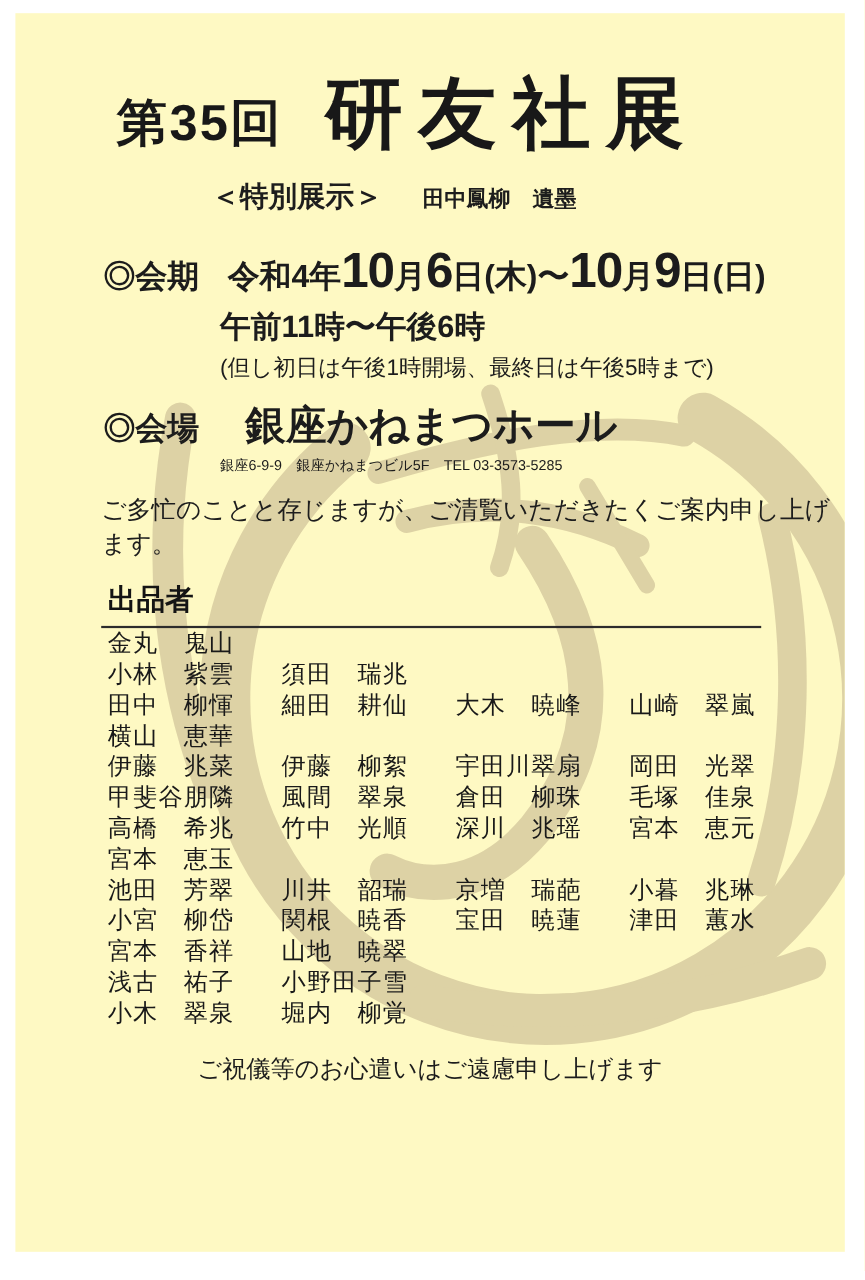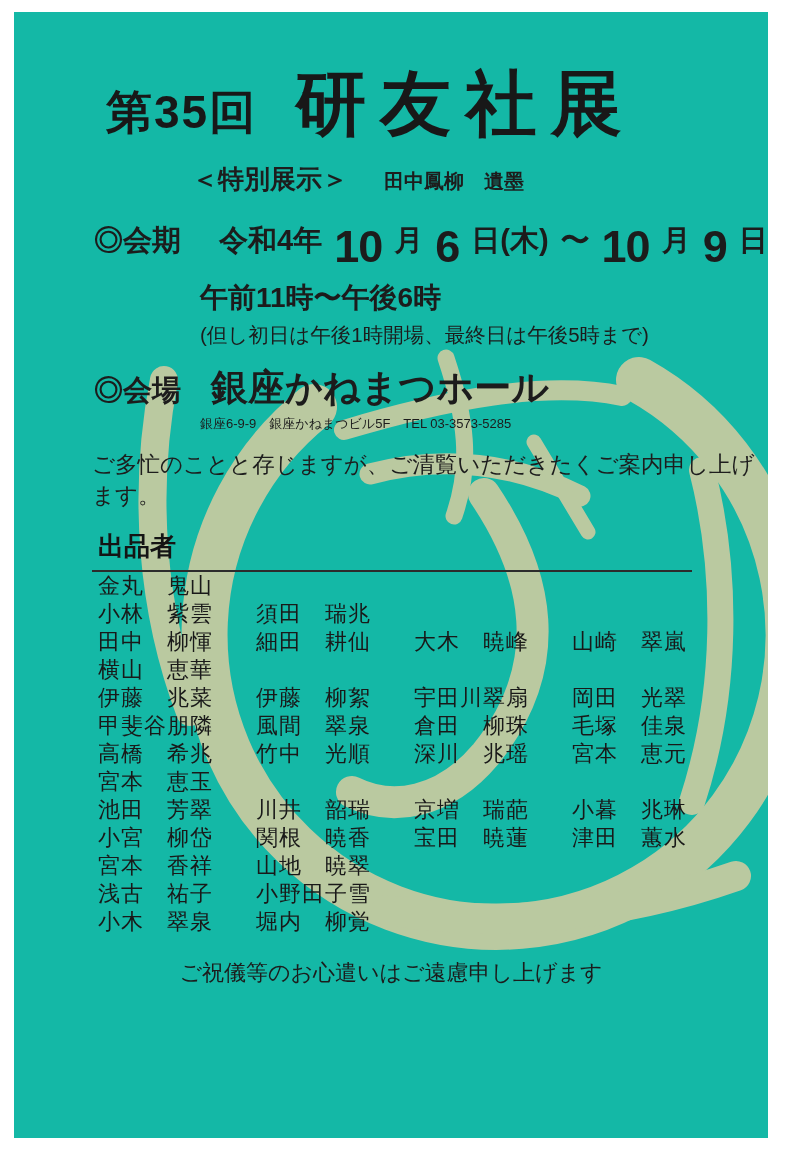--- a/index.html
+++ b/index.html
@@ -3,42 +3,42 @@
 <meta charset="utf-8">
 <style>
   html,body{margin:0;padding:0;}
   body{
     width:786px;height:1164px;background:#ffffff;position:relative;
     font-family:"Liberation Sans",sans-serif;color:#222;
     -webkit-font-smoothing:antialiased;
   }
   .flyer{
     position:absolute;left:14px;top:12px;width:754px;height:1126px;
-    background:#14b8a6;overflow:hidden;
+    background:#fef9c3;overflow:hidden;
   }
   .watermark{position:absolute;left:0;top:0;z-index:0;pointer-events:none;}
   .content{position:relative;z-index:1;}
 
   
   .title-row{display:flex;align-items:baseline;padding:56px 0 0 92px;}
   .title-prefix{font-size:46px;font-weight:800;letter-spacing:2px;color:#181818;}
   .title-main{font-size:71px;font-weight:800;letter-spacing:0.2em;margin-left:38px;color:#181818;line-height:1;}
   .subtitle-row{display:flex;align-items:baseline;padding:18px 0 0 178px;}
   .subtitle-label{font-size:26px;font-weight:600;color:#1d1d1d;}
   .subtitle-name{font-size:20px;font-weight:700;margin-left:36px;color:#1d1d1d;}
 
   
-  .period-row{display:flex;align-items:flex-start;padding:24px 0 0 80px;white-space:nowrap;gap:12px;}
+  .period-row{display:flex;align-items:flex-end;padding:24px 0 0 80px;white-space:nowrap;}
   .sec-label{font-size:29px;font-weight:600;color:#1c1c1c;}
   .era{font-size:29px;font-weight:600;margin-left:26px;color:#1c1c1c;}
   .dnum{font-size:45px;font-weight:700;letter-spacing:-1px;color:#1c1c1c;}
   .dunit{font-size:29px;font-weight:600;color:#1c1c1c;}
   .hours-line{font-size:28px;font-weight:600;padding:6px 0 0 186px;color:#1c1c1c;}
   .note-line{font-size:20.5px;font-weight:500;padding:4px 0 0 186px;color:#1c1c1c;}
-  .venue-row{display:flex;align-items:baseline;padding:14px 0 0 80px;}
+  .venue-row{display:flex;align-items:baseline;padding:14px 0 0 80px;gap:12px;}
   .venue-name{font-size:37px;font-weight:600;margin-left:30px;color:#1c1c1c;}
   .address-line{font-size:13px;font-weight:500;padding:2px 0 0 186px;color:#1c1c1c;}
 
   .greeting{font-family:"Liberation Serif",serif;font-size:22.5px;padding:16px 12px 0 78px;color:#1d1d1d;}
 
   
   .exhibitors-heading{font-size:26px;font-weight:700;padding:18px 0 6px 84px;color:#141414;}
   .heading-rule{margin-left:78px;width:600px;border-bottom:2px solid #2c2c2c;height:0;}
   .exhibitor-list{font-family:"Liberation Serif",serif;font-size:22px;color:#191919;padding-left:84px;}
   .group{}

